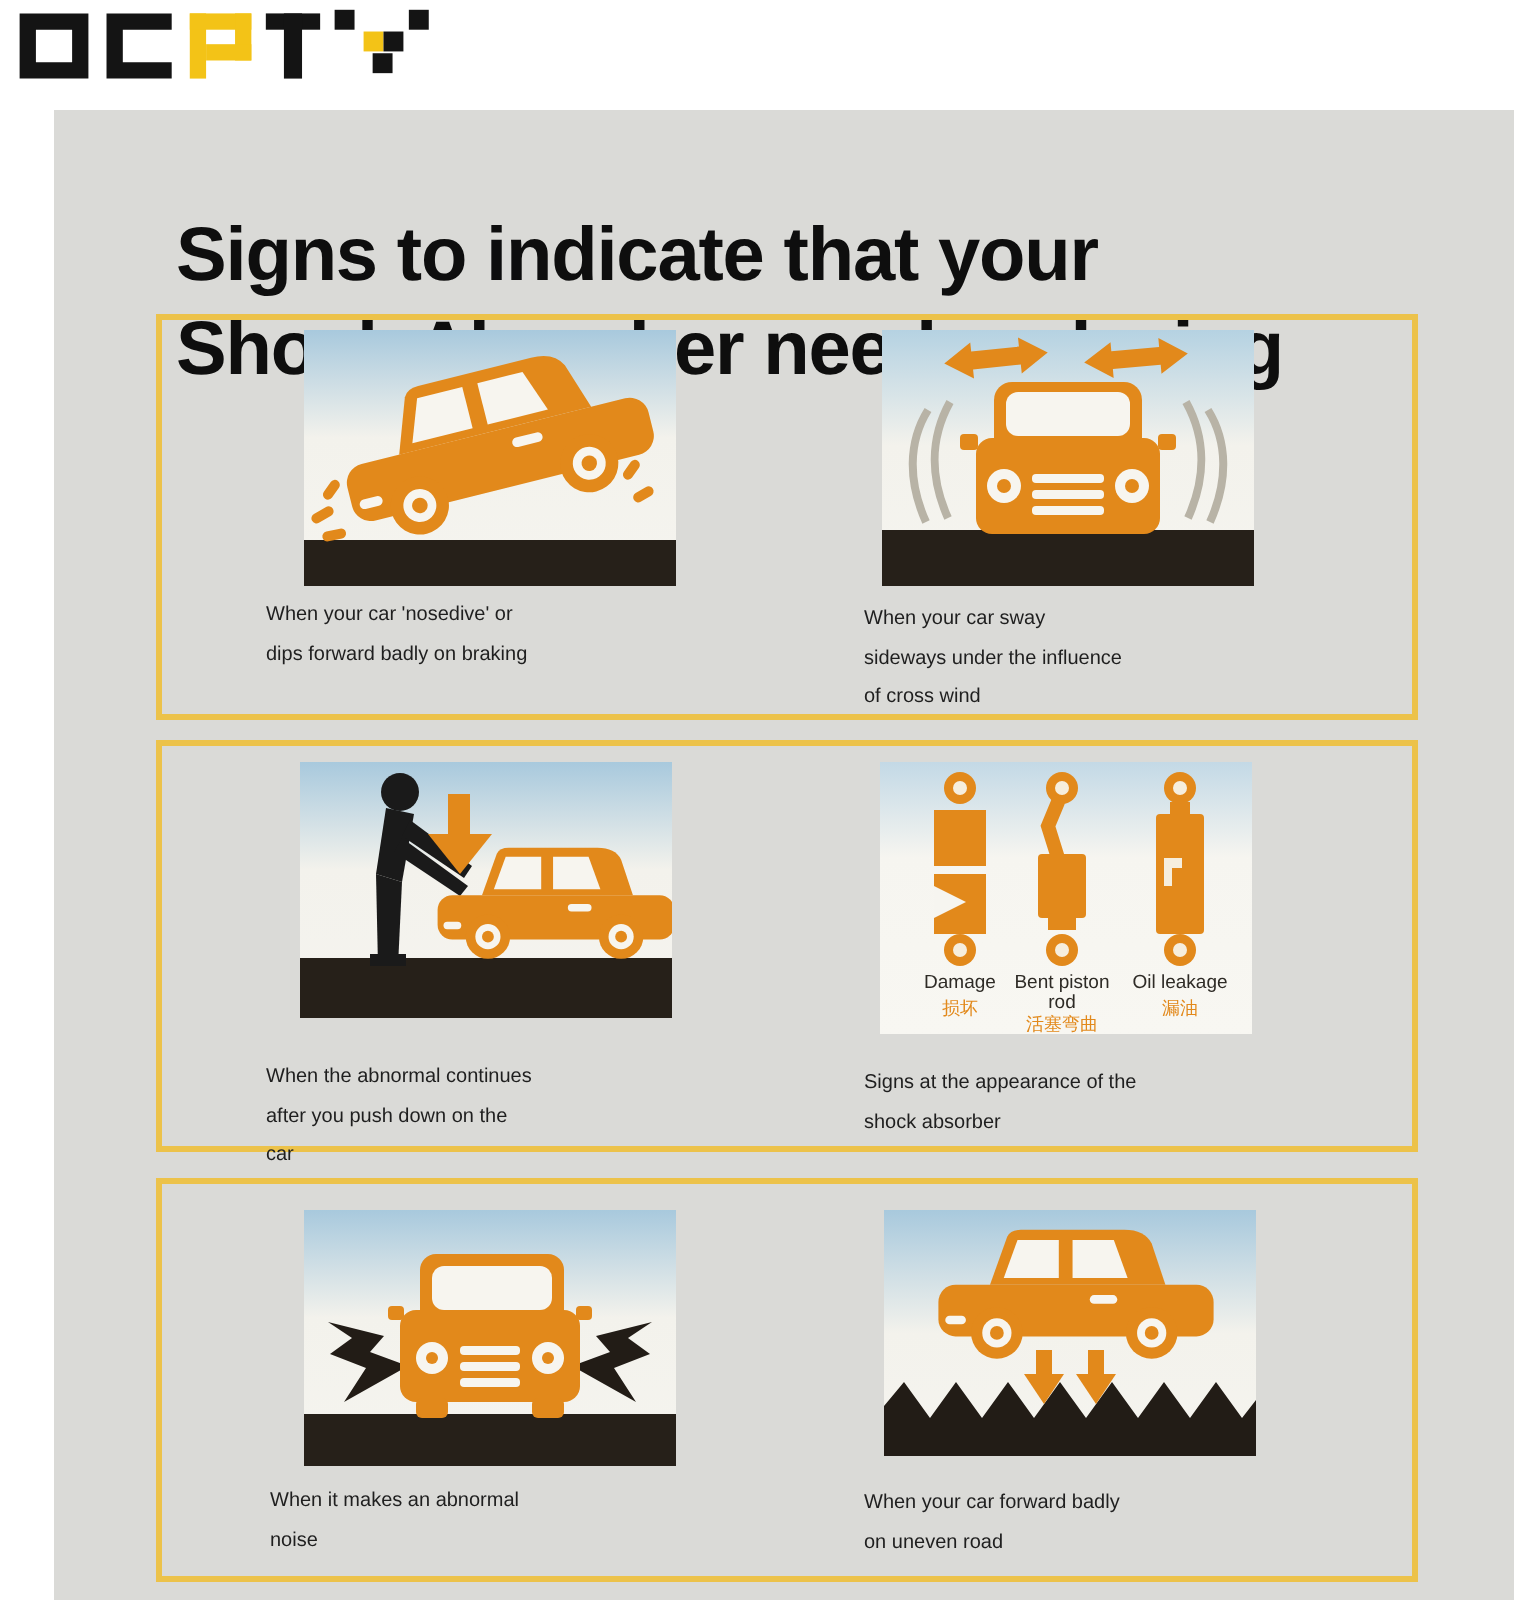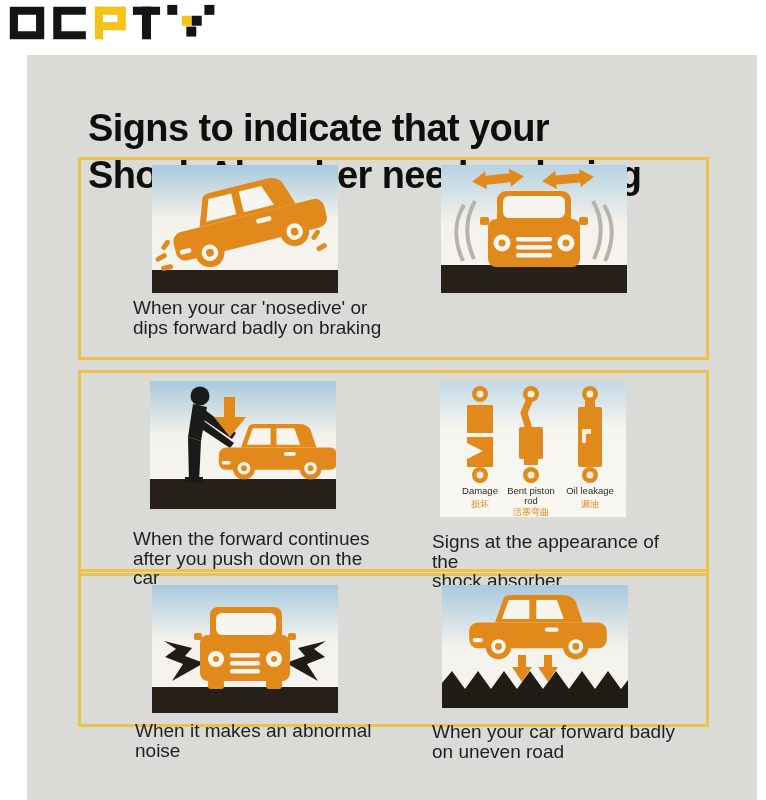--- a/index.html
+++ b/index.html
@@ -18,25 +18,25 @@
     position:absolute;left:61px;top:10px;
     font-size:38px;line-height:47px;font-weight:bold;letter-spacing:-0.6px;
     color:var(--title-color,#0E0E0E);white-space:pre-line;margin-top:40px;
   }
   .sign-box{
     position:absolute;left:51px;width:631px;
     border:3px solid var(--box-border,#ECC24A);
   }
   #box-1{top:102px;height:203px}
   #box-2{top:315px;height:206px}
-  #box-3{top:514px;height:158px}
+  #box-3{top:534px;height:202px}
   .art{position:absolute;display:block}
   .caption{
     position:absolute;width:250px;
-    font-size:19px;line-height:19.5px;
+    font-size:10px;line-height:19.5px;
     color:var(--caption-color,#1F1F1F);
     white-space:pre-line;
   }
   .shock-en{font:9.5px "Liberation Sans",sans-serif;fill:#2E2B26}
   .shock-zh{font:9px "Liberation Sans",sans-serif;fill:var(--accent-orange,#E2891B)}
   .hidden-defs{position:absolute;width:0;height:0;overflow:hidden}
 </style>
 </head>
 <body>
 
@@ -138,20 +138,23 @@
         <rect x="138" y="52" width="9" height="8" rx="2" fill="#E2891B"></rect>
         <circle cx="61" cy="78" r="8.5" fill="#F7F5EF"></circle>
           <circle cx="61" cy="78" r="3.5" fill="#E2891B"></circle>
         <circle cx="125" cy="78" r="8.5" fill="#F7F5EF"></circle>
           <circle cx="125" cy="78" r="3.5" fill="#E2891B"></circle>
         <rect x="75" y="72" width="36" height="4.5" rx="2" fill="#F7F5EF"></rect>
         <rect x="75" y="80" width="36" height="4.5" rx="2" fill="#F7F5EF"></rect>
         <rect x="75" y="88" width="36" height="4.5" rx="2" fill="#F7F5EF"></rect>
       </g>
     </svg>
+    <div class="caption" style="left:351px;top:140px">When your car sway
+sideways under the influence
+of cross wind</div>
   </div>
 
   <div class="sign-box" id="box-2">
 
     <svg class="art" style="left:69px;top:8px" width="186" height="128" viewBox="0 0 186 128">
       <defs>
           <linearGradient id="sky3" x1="0" y1="0" x2="0" y2="1">
         <stop offset="0" stop-color="#A8C9DD"></stop>
             <stop offset="0.42" stop-color="#F3F2EC"></stop>
             <stop offset="1" stop-color="#F5F4EF"></stop>
@@ -166,21 +169,21 @@
         <polygon points="51,38 84,62 80,67 47,45"></polygon>
         <polygon points="38,56 51,60 49,102 39,102"></polygon>
         <rect x="35" y="96" width="18" height="6"></rect>
       </g>
       <g fill="#E2891B">
         <rect x="74" y="16" width="11" height="20"></rect>
         <polygon points="64,36 96,36 80,56"></polygon>
       </g>
       <use href="#carSide" transform="translate(128,74) scale(0.74)"></use>
     </svg>
-    <div class="caption" style="left:52px;top:156px">When the forward continues
+    <div class="caption" style="left:52px;top:156px">When the abnormal continues
 after you push down on the
 car</div>
 
     <svg class="art" style="left:359px;top:8px" width="186" height="136" viewBox="0 0 186 136">
       <defs>
           <linearGradient id="sky4" x1="0" y1="0" x2="0" y2="1">
         <stop offset="0" stop-color="#C3D9E6"></stop>
             <stop offset="0.35" stop-color="#F6F5F0"></stop>
             <stop offset="1" stop-color="#F8F7F2"></stop>
       </linearGradient>

